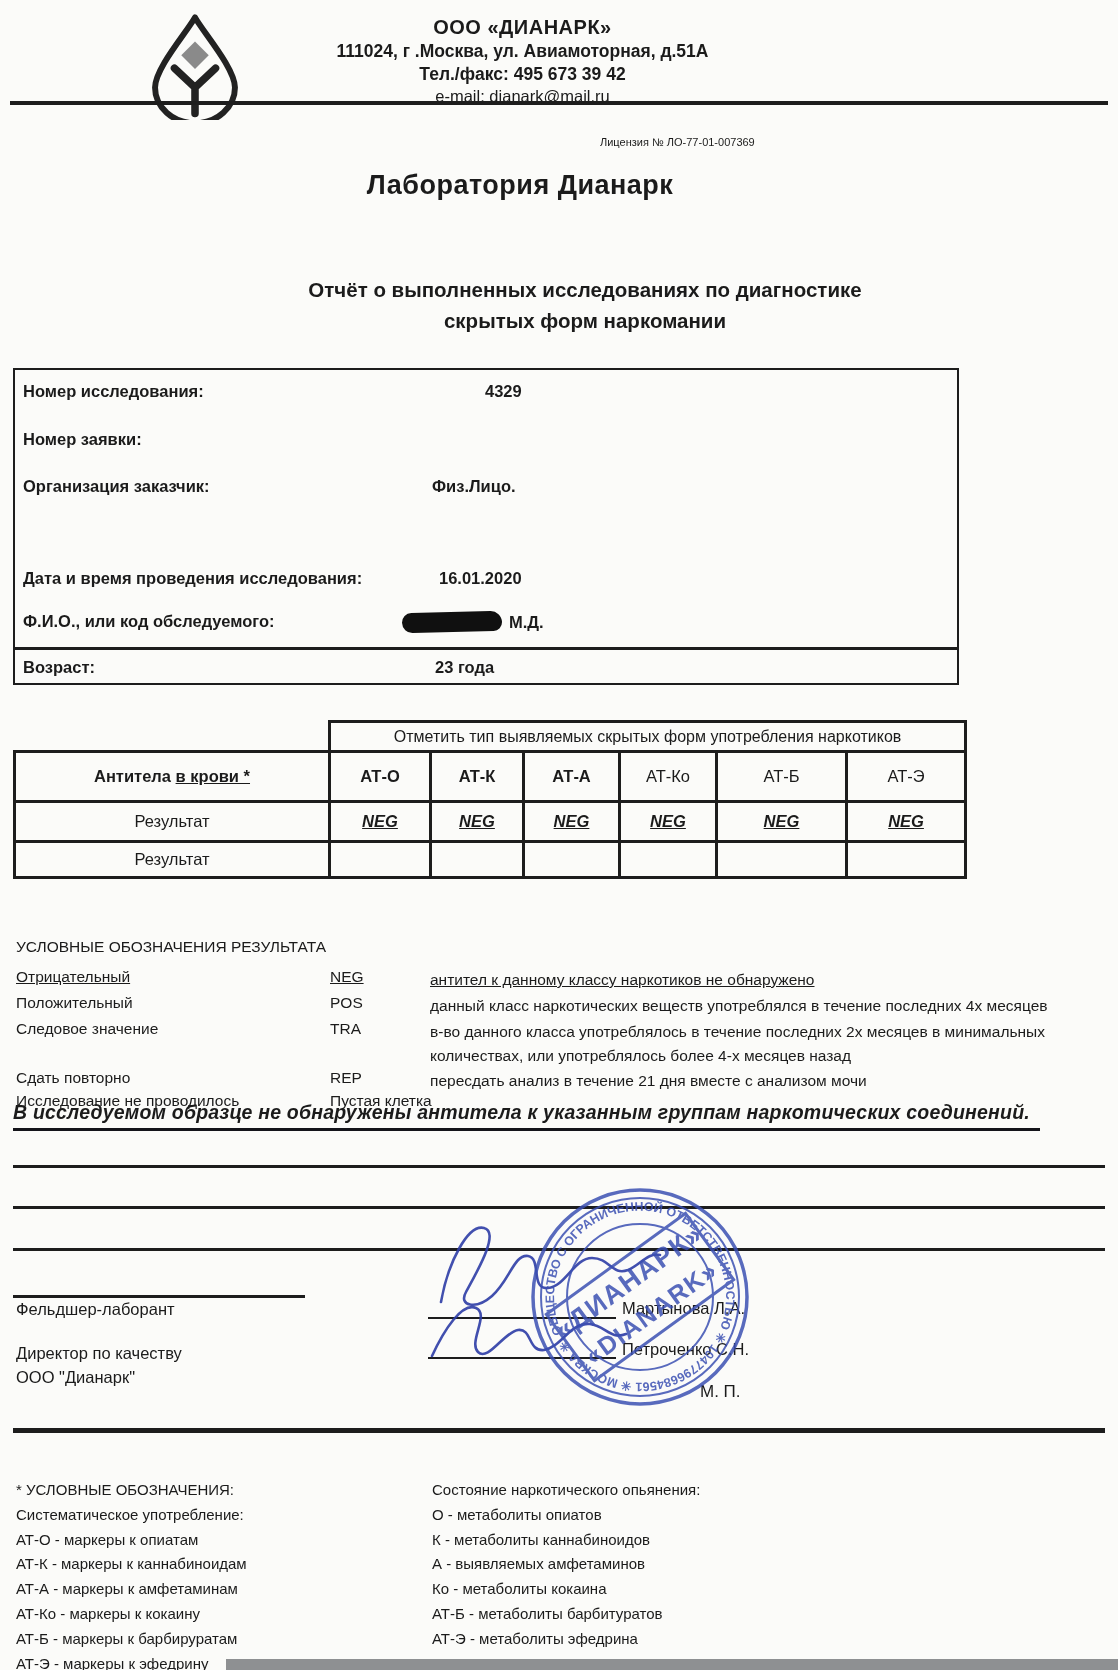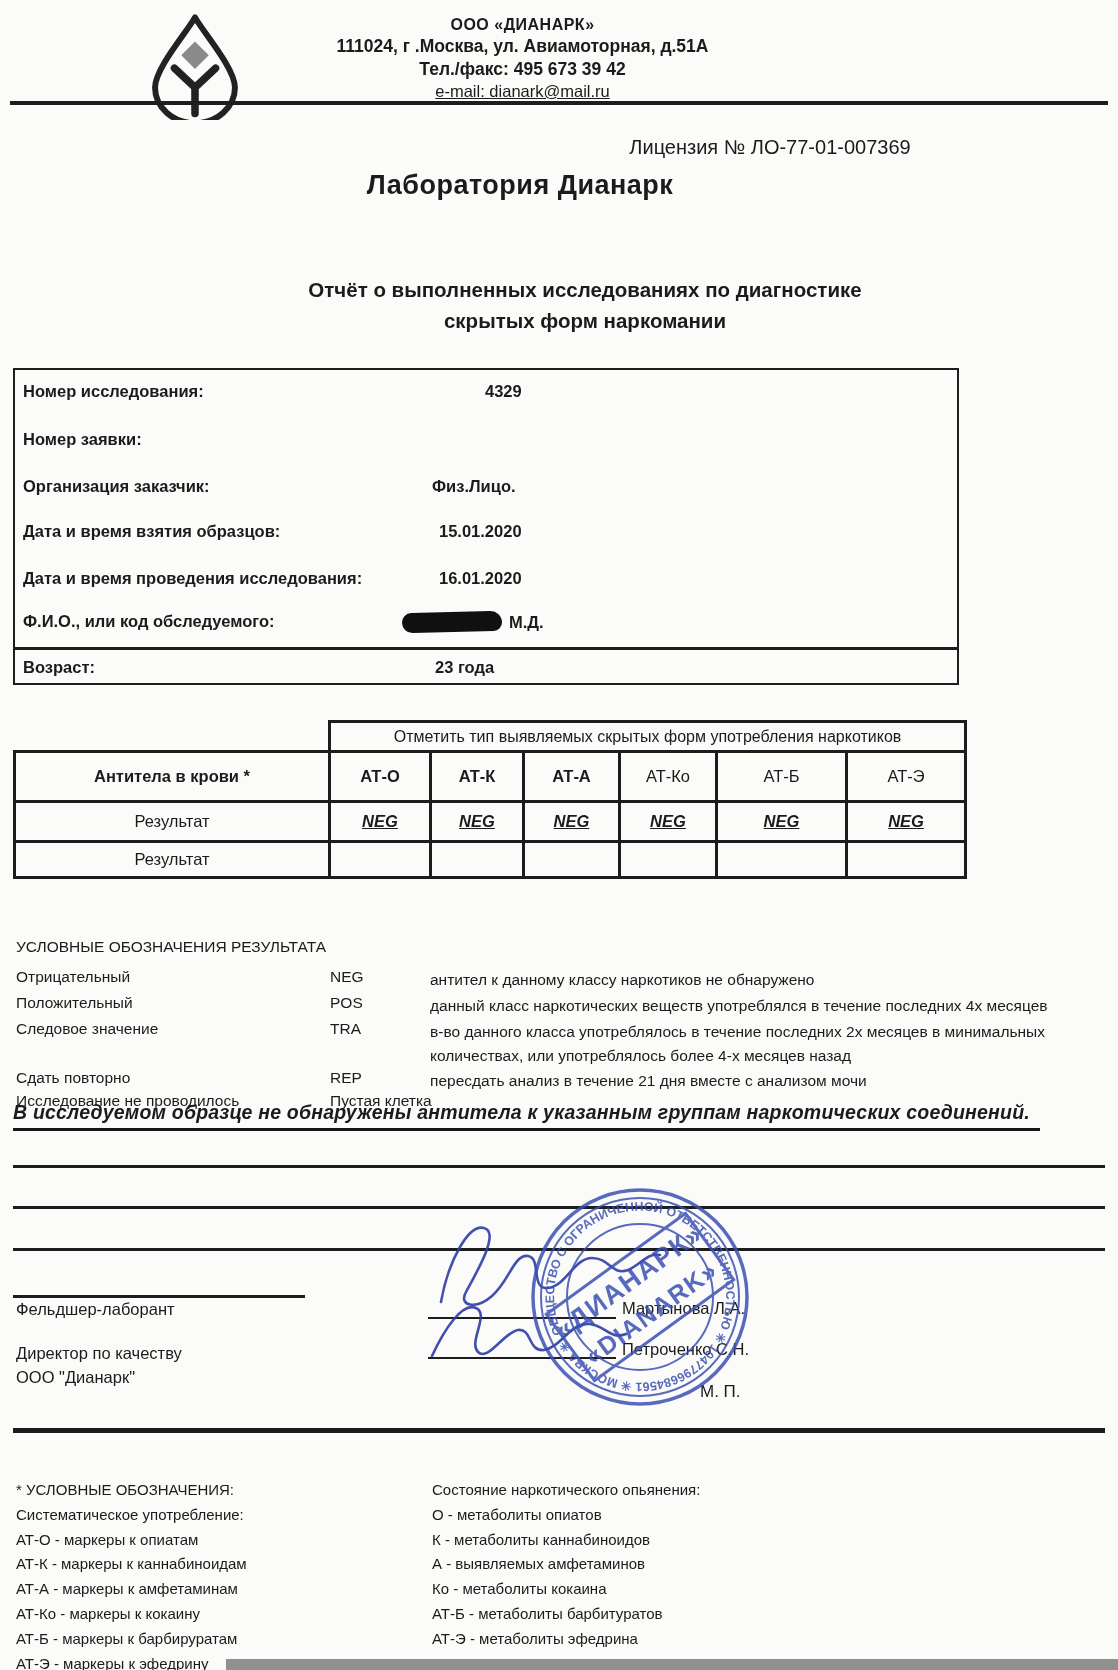--- a/index.html
+++ b/index.html
@@ -6,44 +6,44 @@
   .page {
     position:relative; width:1118px; height:1670px; margin:0 auto;
     background:#fbfbf9; color:#1b1b1b;
     font-family:"Liberation Sans", sans-serif; overflow:hidden;
   }
   .abs { position:absolute; }
   .b { font-weight:bold; }
   .hline { position:absolute; background:#1d1d1d; }
   
   .header-text { position:absolute; left:150px; top:16px; width:745px; text-align:center; }
-  .company { font-size:16px; font-weight:bold; letter-spacing:0.5px; }
+  .company { font-size:20px; font-weight:bold; letter-spacing:0.5px; }
   .addr, .phone { font-size:17.5px; font-weight:bold; margin-top:2px; }
   .email { font-size:16.5px; text-decoration:underline; margin-top:2px; }
-  .license { position:absolute; left:600px; top:136px; width:340px; text-align:center; font-size:20px; }
+  .license { position:absolute; left:600px; top:136px; width:340px; text-align:left; font-size:11px; }
   .labtitle { position:absolute; left:100px; top:170px; width:840px; text-align:center;
               font-size:27px; font-weight:bold; letter-spacing:0.5px; }
   .subtitle { position:absolute; left:155px; top:274px; width:860px; text-align:center;
               font-size:20.5px; font-weight:bold; line-height:31px; }
   
   .info-box { position:absolute; left:13px; top:368px; width:942px; height:313px;
               border:2.5px solid #1d1d1d;text-align:center; }
   .irow { position:absolute; left:0; width:100%; height:24px; font-size:16.5px; font-weight:bold; }
   .ilabel { position:absolute; left:8px; white-space:nowrap; }
   .ival { position:absolute; left:417px; white-space:nowrap; }
   .redaction { display:inline-block; width:100px; height:20px; background:#101010;
                border-radius:10px 12px 9px 11px; vertical-align:-4px; transform:rotate(-1.5deg); margin-right:7px; }
   
   .rtable { position:absolute; left:13px; top:720px; border-collapse:collapse;
             table-layout:fixed; width:951px; font-size:16.5px; }
   .rtable td { border:3px solid #1d1d1d; text-align:center; vertical-align:middle; padding:0; }
   .rtable td.noborder { border:none; }
   .spanhead { font-size:16px; font-weight:normal; }
   .neg { font-weight:bold; font-style:italic; text-decoration:underline; }
-  .u { }
+  .u { text-decoration:underline; }
   
   .legend { position:absolute; left:16px; top:938px; width:1090px; font-size:15.5px; }
   .lrow { position:absolute; left:0; width:100%; }
   .lterm { position:absolute; left:0; width:300px; }
   .lcode { position:absolute; left:314px; width:140px; }
   .ldesc { position:absolute; left:414px; width:648px; display:inline-block; line-height:24px; }
   
   .conclusion { position:absolute; left:13px; top:1101px; font-size:19.5px; font-weight:bold;
                 font-style:italic; border-bottom:3px solid #14141a; padding:0 10px 4px 0;
                 letter-spacing:0.2px; }
@@ -86,24 +86,20 @@
       <span class="ilabel">Номер исследования:</span>
       <span class="ival" style="left:470px">4329</span>
     </div>
     <div class="irow" style="top:60px">
       <span class="ilabel">Номер заявки:</span>
       <span class="ival"></span>
     </div>
     <div class="irow" style="top:107px">
       <span class="ilabel">Организация заказчик:</span>
       <span class="ival">Физ.Лицо.</span>
-    </div>
-    <div class="irow" style="top:152px">
-      <span class="ilabel">Дата и время взятия образцов:</span>
-      <span class="ival" style="left:424px">15.01.2020</span>
     </div>
     <div class="irow" style="top:199px">
       <span class="ilabel">Дата и время проведения исследования:</span>
       <span class="ival" style="left:424px">16.01.2020</span>
     </div>
     <div class="irow" style="top:242px">
       <span class="ilabel">Ф.И.О., или код обследуемого:</span>
       <span class="ival" style="left:387px"><span class="redaction"></span><span>М.Д.</span></span>
     </div>
     <div class="hline" style="left:0; top:277px; width:942px; height:2.5px;"></div>

